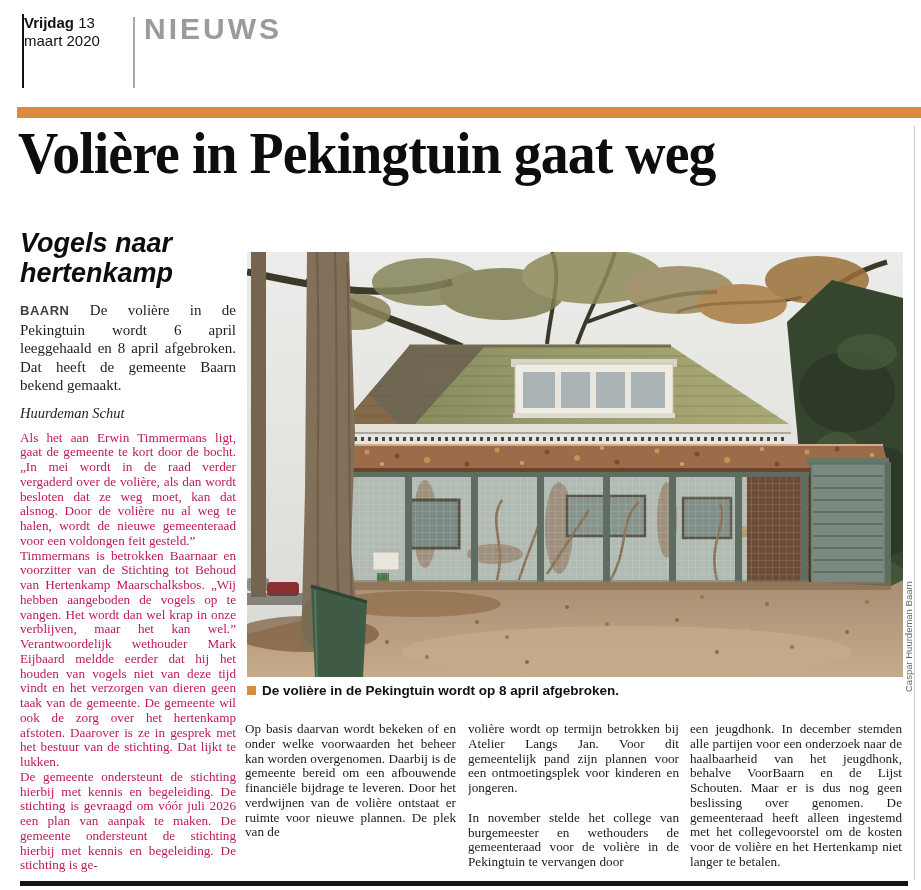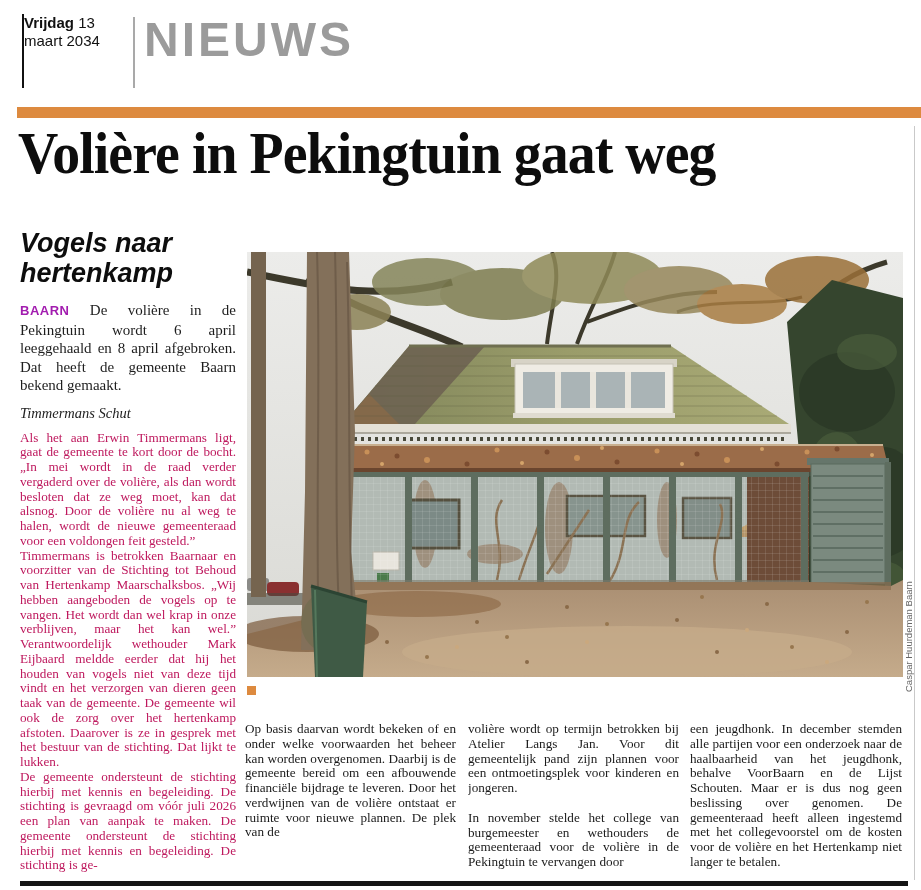--- a/index.html
+++ b/index.html
@@ -6,21 +6,21 @@
   #page{position:relative;width:921px;height:890px;background:#fff;overflow:hidden;
         font-family:"Liberation Serif",serif;color:#1a1a1a;}
 
   
   .date-block{position:absolute;left:22px;top:14px;height:74px;border-left:2px solid #111;
               font-family:"Liberation Sans",sans-serif;font-size:15px;
               line-height:18px;color:#111;}
   .date-block b{font-weight:700;}
   .mast-divider{position:absolute;left:133px;top:17px;width:2px;height:71px;background:#a9a9a9;}
   .section-title{position:absolute;left:144px;top:12px;font-family:"Liberation Sans",sans-serif;
-                 font-weight:700;font-size:48px;letter-spacing:3px;color:#9b9b9b;}
+                 font-weight:700;font-size:30px;letter-spacing:3px;color:#9b9b9b;}
   .orange-bar{position:absolute;left:17px;top:107px;width:904px;height:11px;}
 
   .headline{position:absolute;left:18px;top:122px;width:900px;font-weight:700;font-size:60px;
             line-height:62px;letter-spacing:-1px;color:#0d0d0d;transform:scaleX(.93);
             transform-origin:left top;white-space:nowrap;}
 
   .right-rule{position:absolute;left:914px;top:126px;width:1px;height:754px;background:#c9c9c9;}
   .bottom-rule{position:absolute;left:20px;top:881px;width:888px;height:5px;background:#141414;}
 
   
@@ -54,37 +54,37 @@
   #bcol4{left:690px;width:212px;}
 </style>
 </head>
 <body>
 
 <div id="page">
 
   <div class="date-block">
     <b>Vrijdag</b>
     <span>13</span><br>
-    <span>maart 2034</span>
+    <span>maart 2020</span>
   </div>
   <div class="mast-divider"></div>
   <div class="section-title">NIEUWS</div>
   <div class="orange-bar" style="background:#DD8A3F"></div>
 
   <h1 class="headline" style="margin:0">Volière in Pekingtuin gaat weg</h1>
 
   <div class="right-rule"></div>
 
   <div class="col-left">
     <h2 class="subhead">Vogels naar hertenkamp</h2>
     <p class="intro">
-      <span class="loc-tag" style="color:#a21caf">BAARN</span>
+      <span class="loc-tag" style="color:#404040">BAARN</span>
       <span>De volière in de Pekingtuin wordt 6 april leeggehaald en 8 april afgebroken. Dat heeft de gemeente Baarn bekend gemaakt.</span>
     </p>
-    <p class="byline">Timmermans Schut</p>
+    <p class="byline">Huurdeman Schut</p>
     <div class="bodytext">
       <p>Als het aan Erwin Timmermans ligt, gaat de gemeente te kort door de bocht. „In mei wordt in de raad verder vergaderd over de volière, als dan wordt besloten dat ze weg moet, kan dat alsnog. Door de volière nu al weg te halen, wordt de nieuwe gemeenteraad voor een voldongen feit gesteld.”</p>
       <p>Timmermans is betrokken Baarnaar en voorzitter van de Stichting tot Behoud van Hertenkamp Maarschalksbos. „Wij hebben aangeboden de vogels op te vangen. Het wordt dan wel krap in onze verblijven, maar het kan wel.” Verantwoordelijk wethouder Mark Eijbaard meldde eerder dat hij het houden van vogels niet van deze tijd vindt en het verzorgen van dieren geen taak van de gemeente. De gemeente wil ook de zorg over het hertenkamp afstoten. Daarover is ze in gesprek met het bestuur van de stichting. Dat lijkt te lukken.</p>
       <p>De gemeente ondersteunt de stichting hierbij met kennis en begeleiding. De stichting is gevraagd om vóór juli 2026 een plan van aanpak te maken. De gemeente ondersteunt de stichting hierbij met kennis en begeleiding. De stichting is ge-</p>
     </div>
   </div>
 
   <div class="photo">
     <svg width="656" height="425" viewBox="0 0 656 425" xmlns="http://www.w3.org/2000/svg">
       <defs>
@@ -285,21 +285,21 @@
 
       <polygon points="64,334 120,350 116,425 68,425" fill="#3f5a45"></polygon>
       <line x1="64" y1="334" x2="120" y2="350" stroke="#2c4433" stroke-width="3"></line>
       <line x1="68" y1="338" x2="70" y2="425" stroke="#55785c" stroke-width="2"></line>
     </svg>
   </div>
 
   <div class="credit">Caspar Huurdeman Baarn</div>
 
   <div class="caption">
-    <span class="bullet" style="background:#DD8A3F"></span>
+    <span class="bullet" style="background:#DD8A3F"></span><span>De volière in de Pekingtuin wordt op 8 april afgebroken.</span>
   </div>
 
   <div class="bcol" id="bcol2">
     <p>Op basis daarvan wordt bekeken of en onder welke voorwaarden het beheer kan worden overgenomen. Daarbij is de gemeente bereid om een afbouwende financiële bijdrage te leveren. Door het verdwijnen van de volière ontstaat er ruimte voor nieuwe plannen. De plek van de</p>
   </div>
   <div class="bcol" id="bcol3">
     <p>volière wordt op termijn betrokken bij Atelier Langs Jan. Voor dit gemeentelijk pand zijn plannen voor een ontmoetingsplek voor kinderen en jongeren.</p>
     <p class="gap">In november stelde het college van burgemeester en wethouders de gemeenteraad voor de volière in de Pekingtuin te vervangen door</p>
   </div>
   <div class="bcol" id="bcol4">

